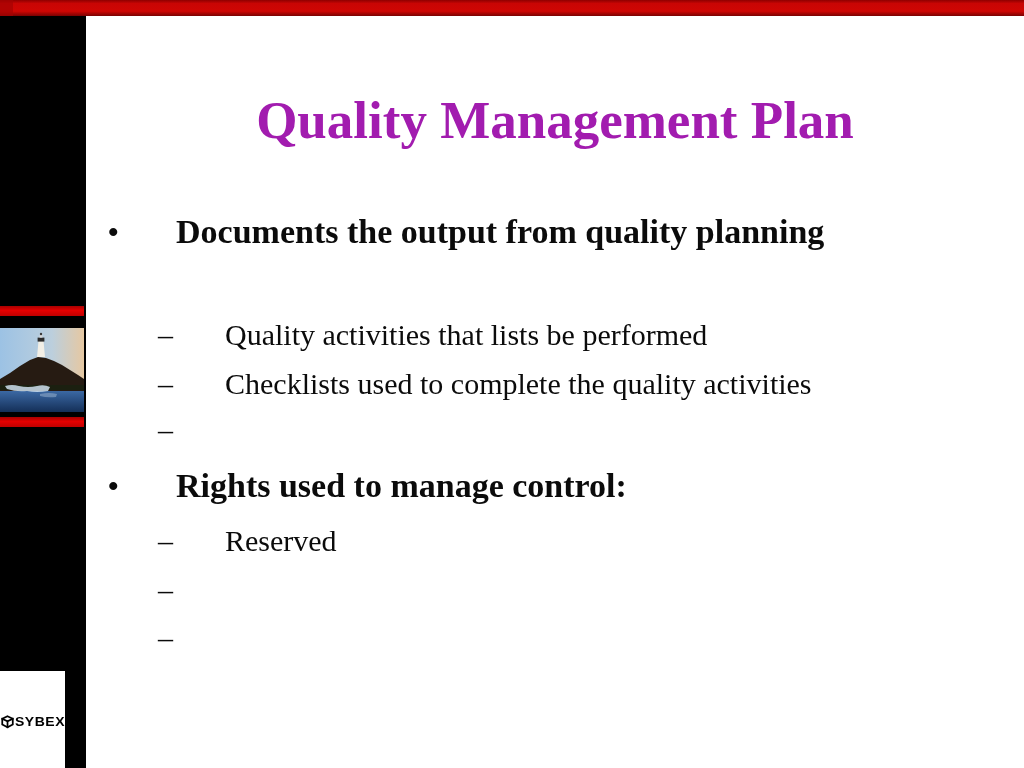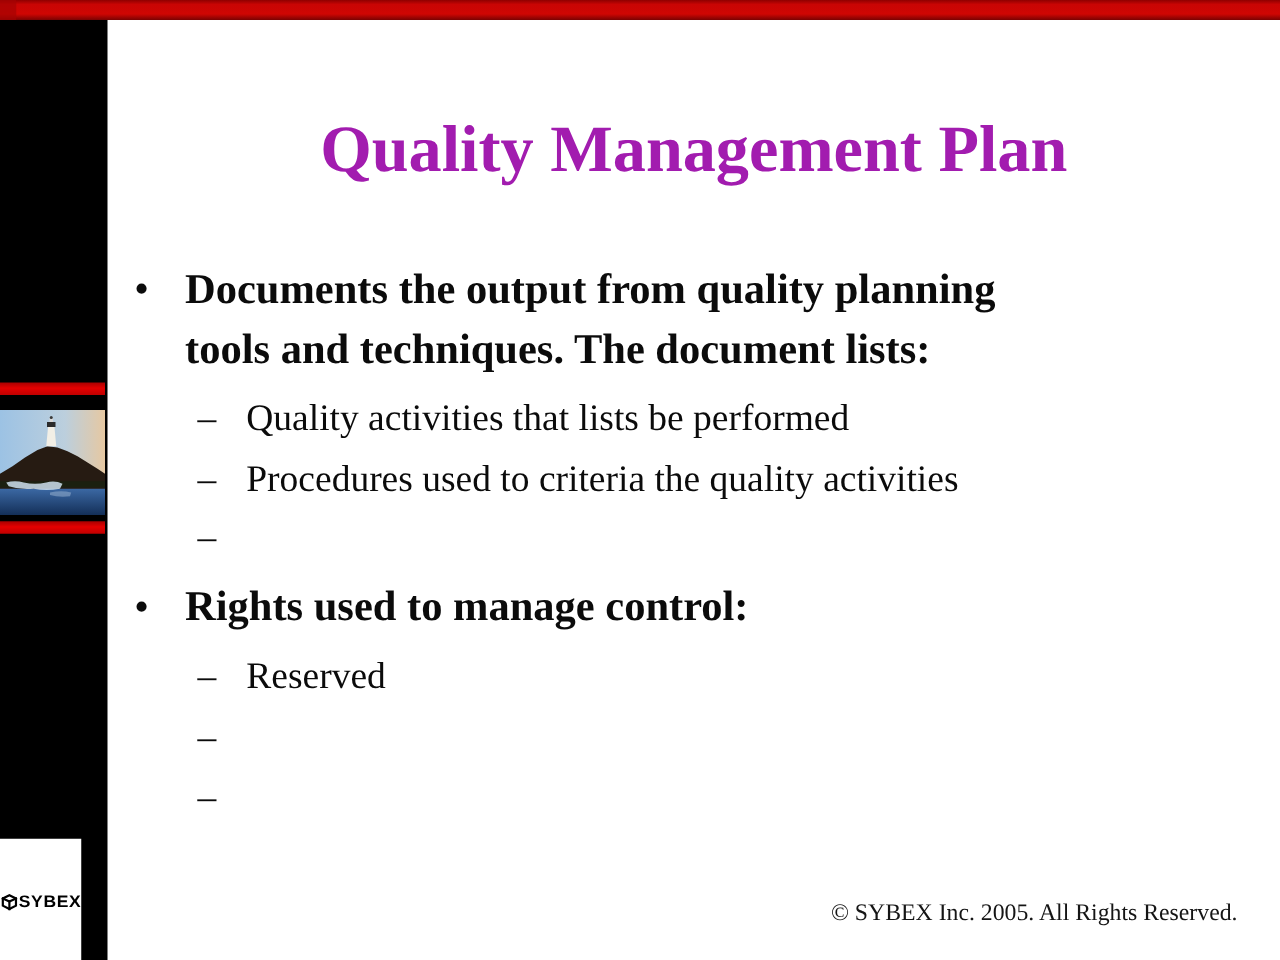--- a/index.html
+++ b/index.html
@@ -24,21 +24,21 @@
             letter-spacing:.5px;color:#000;line-height:16px;transform:scaleY(.95);}
   
   .title{position:absolute;left:86px;right:0;top:86px;margin:0;text-align:center;
          color:#a21caf;font-size:53px;font-weight:bold;line-height:68px;white-space:nowrap;}
   
   .row{position:absolute;display:flex;align-items:flex-start;color:#0b0b0b;white-space:nowrap;}
   .l1{left:108px;font-size:34px;font-weight:bold;line-height:48px;}
   .l1 .marker{width:40px;flex:0 0 40px;font-size:30px;line-height:48px;}
   .l2{left:158px;font-size:30px;font-weight:normal;line-height:44px;}
   .l2 .marker{width:39px;flex:0 0 39px;line-height:44px;}
-  .line{display:block;}
+  .line{display:block;margin-left:28px;}
   
   .copyright{position:absolute;right:34px;top:720px;font-size:19px;color:#151515;}
 </style>
 </head>
 <body>
 
 <div class="slide">
 
   <div class="topbar">
     <div class="topbar-corner"></div>
@@ -82,35 +82,34 @@
     </svg>
     <div class="logotext">SYBEX</div>
   </div>
 
   <h1 class="title">Quality Management Plan</h1>
 
   <div class="row l1" style="top:208px">
     <span class="marker">•</span>
     <span class="text">
       <span class="line">Documents the output from quality planning</span>
-      <span class="line">tools and techniques. The document lists:</span>
     </span>
   </div>
 
   <div class="row l2" style="top:313px">
     <span class="marker">–</span>
     <span class="text">
       <span class="line">Quality activities that lists be performed</span>
     </span>
   </div>
 
   <div class="row l2" style="top:362px">
     <span class="marker">–</span>
     <span class="text">
-      <span class="line">Procedures used to criteria the quality activities</span>
+      <span class="line">Checklists used to complete the quality activities</span>
     </span>
   </div>
 
   <div class="row l2" style="top:408px">
     <span class="marker">–</span>
   </div>
 
   <div class="row l1" style="top:462px">
     <span class="marker">•</span>
     <span class="text">
@@ -126,15 +125,14 @@
   </div>
 
   <div class="row l2" style="top:568px">
     <span class="marker">–</span>
   </div>
 
   <div class="row l2" style="top:616px">
     <span class="marker">–</span>
   </div>
 
-  <div class="copyright">© SYBEX Inc. 2005. All Rights Reserved.</div>
 
 </div>
 
 </body></html>

